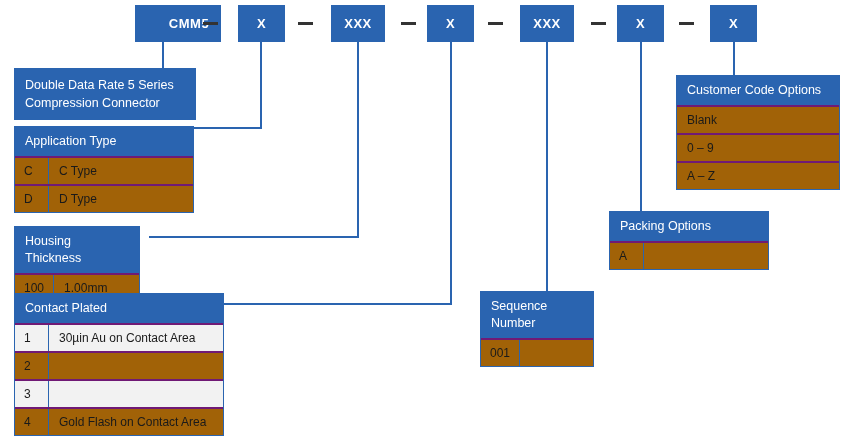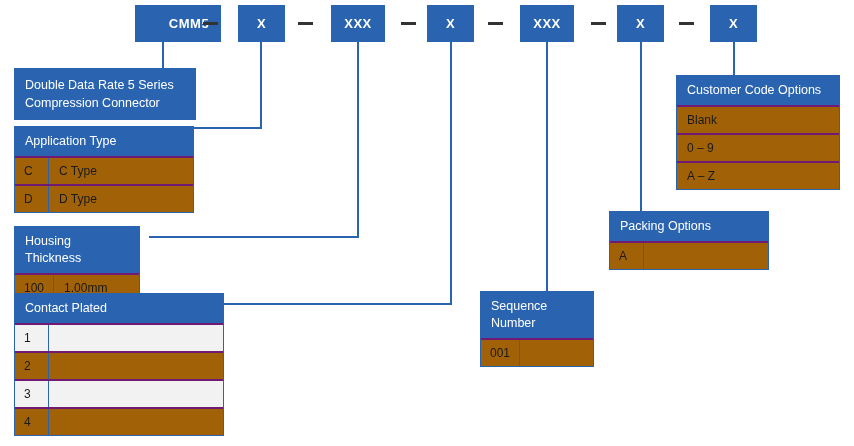--- a/index.html
+++ b/index.html
@@ -184,29 +184,31 @@
     <div class="row">
       <div class="cell-code">100</div>
       <div class="cell-desc">1.00mm</div>
     </div>
   </div>
 
   <div class="panel" style="left:14px; top:293px; width:210px;">
     <div class="panel-head">Contact Plated</div>
     <div class="row alt">
       <div class="cell-code">1</div>
+      <div class="cell-desc">30µin Au on Contact Area</div>
     </div>
     <div class="row">
       <div class="cell-code">2</div>
     </div>
     <div class="row alt">
       <div class="cell-code">3</div>
     </div>
     <div class="row">
       <div class="cell-code">4</div>
+      <div class="cell-desc">Gold Flash on Contact Area</div>
     </div>
   </div>
 
   <div class="panel" style="left:480px; top:291px; width:114px;">
     <div class="panel-head">Sequence Number</div>
     <div class="row">
       <div class="cell-code">001</div>
       <div class="cell-desc"></div>
     </div>
   </div>

